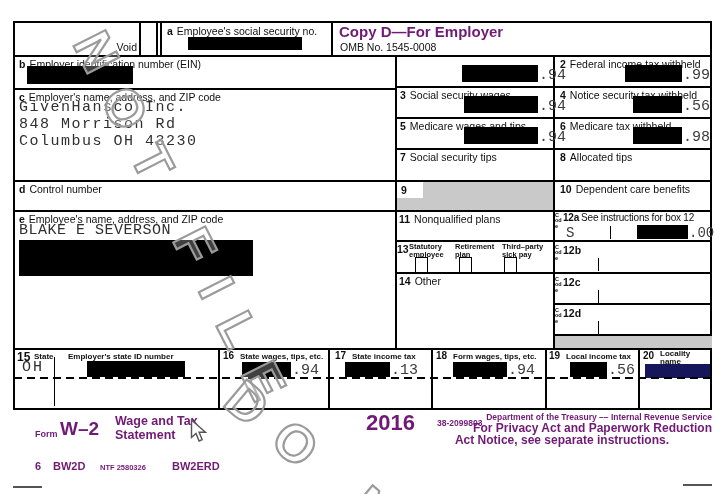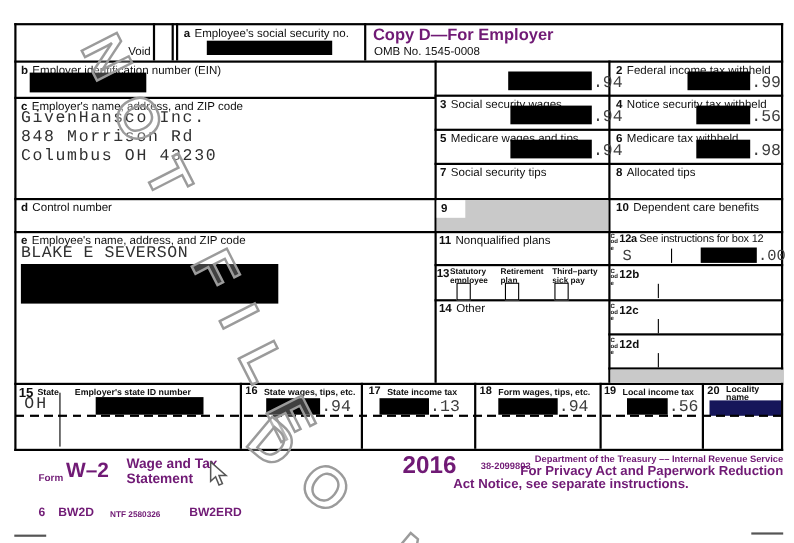--- a/index.html
+++ b/index.html
@@ -185,21 +185,21 @@
   <div class="dash" style="left:14px;top:377px;width:696px"></div>
 
   <div class="ftb" style="left:35px;top:429px;font-size:9px">Form</div>
   <div class="ftb" style="left:60px;top:418px;font-size:19px">W–2</div>
   <div class="ftb" style="left:115px;top:414px;font-size:12.5px">Wage and Tax</div>
   <div class="ftb" style="left:115px;top:428px;font-size:12.5px">Statement</div>
   <div class="ftb" style="left:366px;top:410px;font-size:22px">2016</div>
   <div class="ftb" style="left:437px;top:418px;font-size:8.5px">38-2099803</div>
   <div class="ftb" style="left:412px;top:421px;width:300px;text-align:right;font-size:12px">For Privacy Act and Paperwork Reduction</div>
   <div class="ftb" style="left:412px;top:412px;width:300px;text-align:right;font-size:8.5px">Department of the Treasury –– Internal Revenue Service</div>
-  <div class="ftb" style="left:412px;top:433px;width:300px;text-align:left;font-size:12px">Act Notice, see separate instructions.</div>
+  <div class="ftb" style="left:412px;top:433px;width:300px;text-align:center;font-size:12px">Act Notice, see separate instructions.</div>
 
   <div class="ftb" style="left:35px;top:460px;font-size:11px">6</div>
   <div class="ftb" style="left:53px;top:460px;font-size:11px">BW2D</div>
   <div class="ftb" style="left:100px;top:463px;font-size:7.5px">NTF 2580326</div>
   <div class="ftb" style="left:172px;top:460px;font-size:11px">BW2ERD</div>
 
   <div class="cut" style="left:13px;top:486px;width:29px"></div>
   <div class="cut" style="left:683px;top:484px;width:29px"></div>
 
   <div class="wm" style="left:40px;top:-125px;transform:rotate(63deg)">DO NOT FILE</div>

